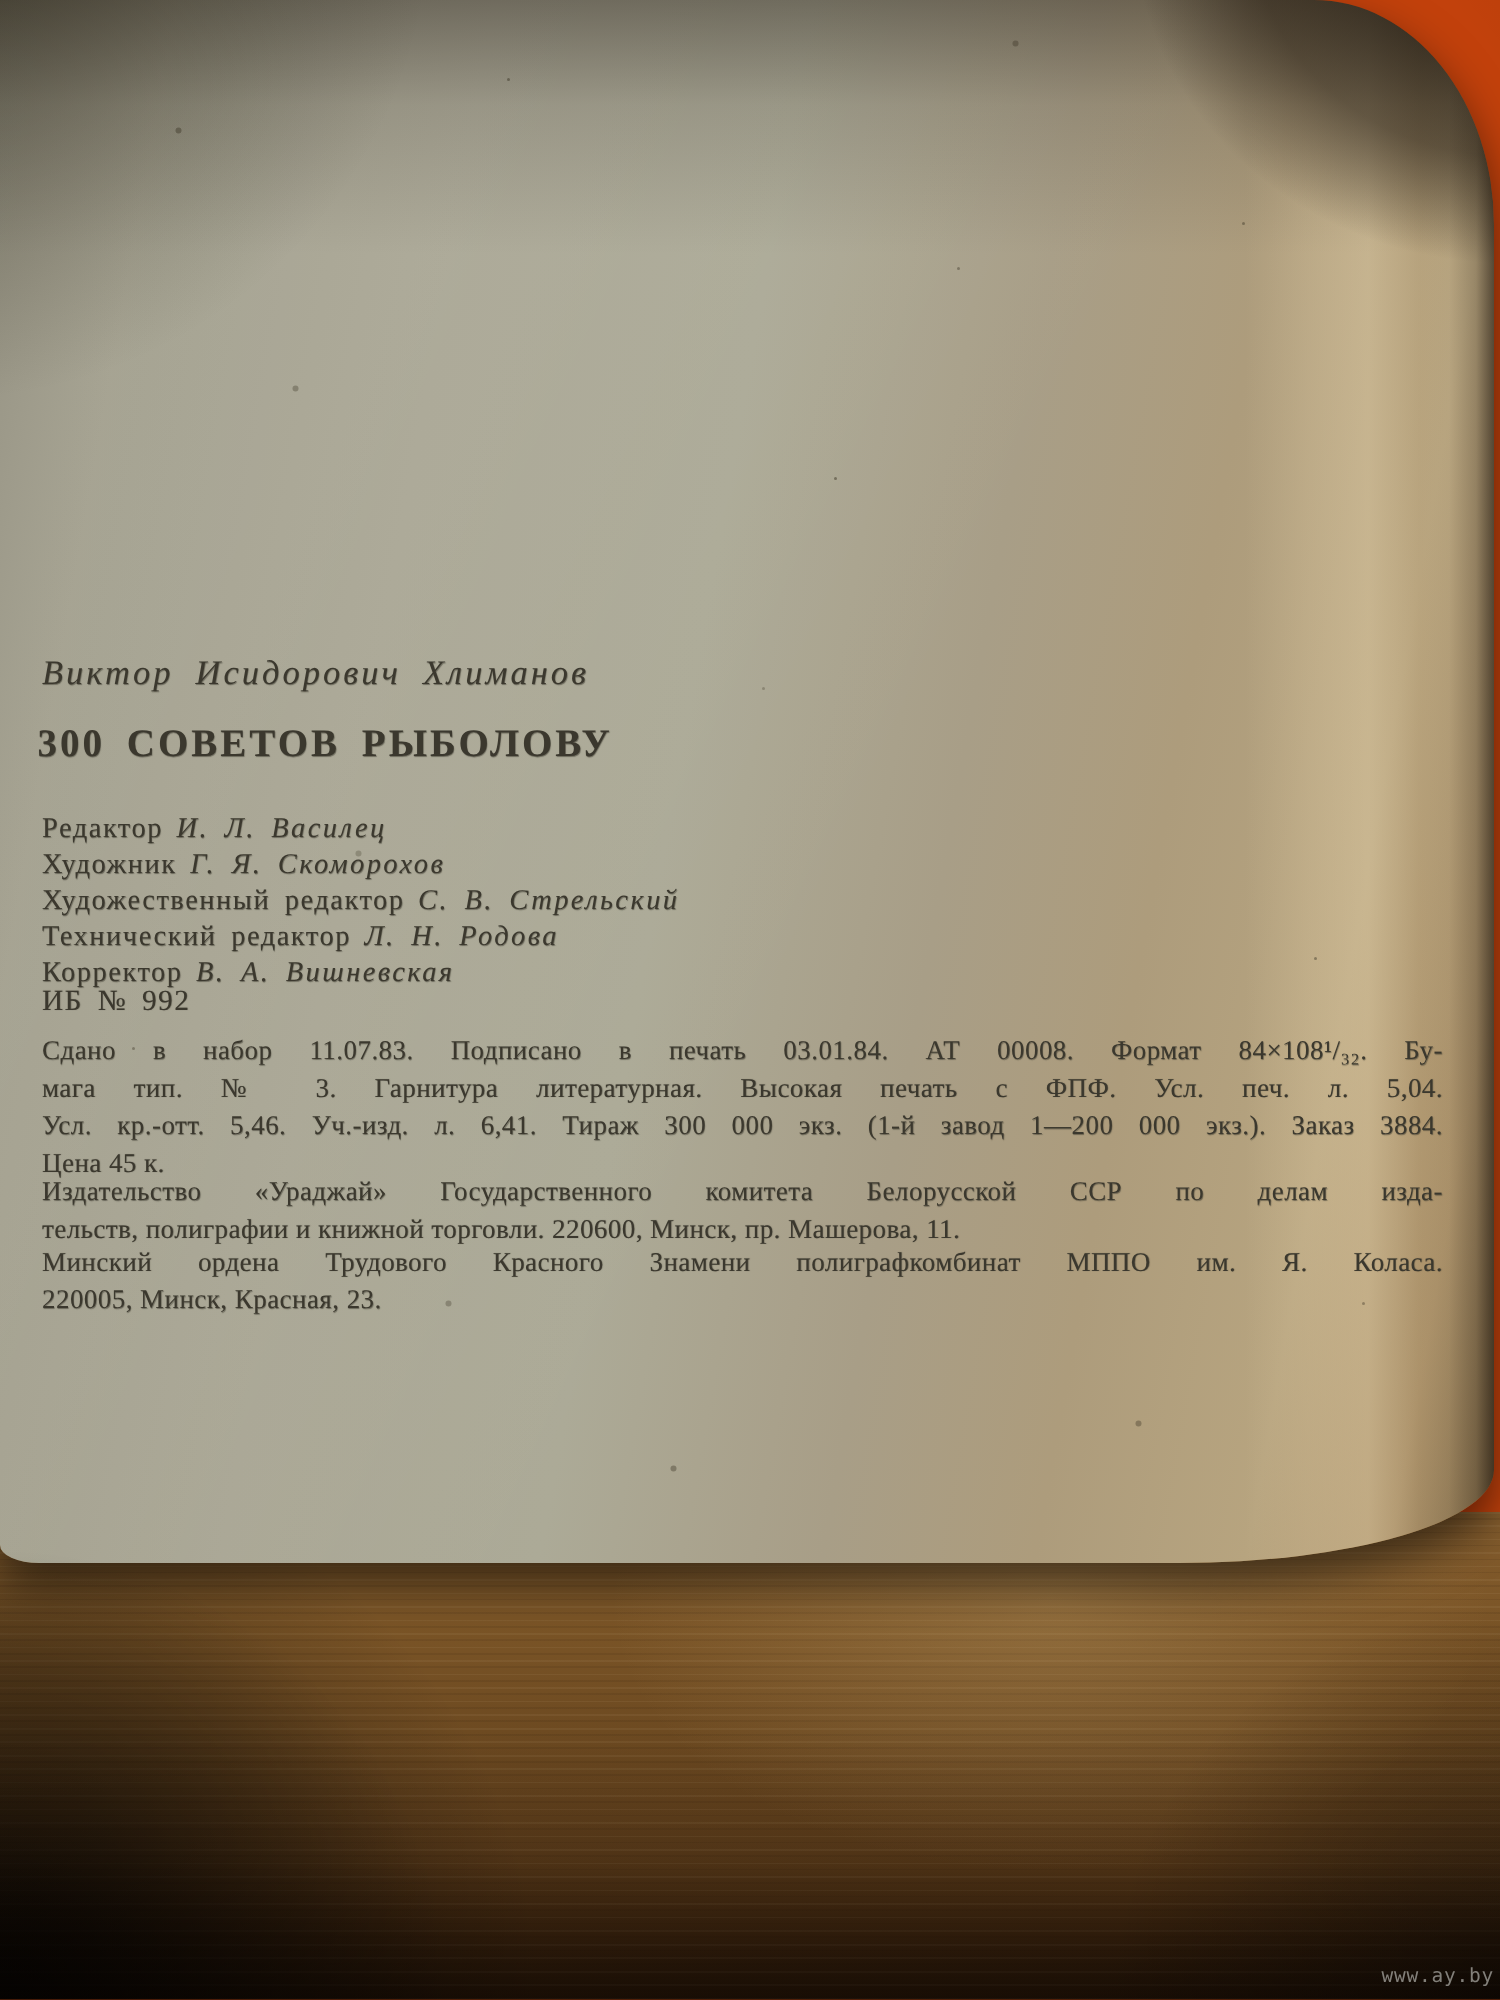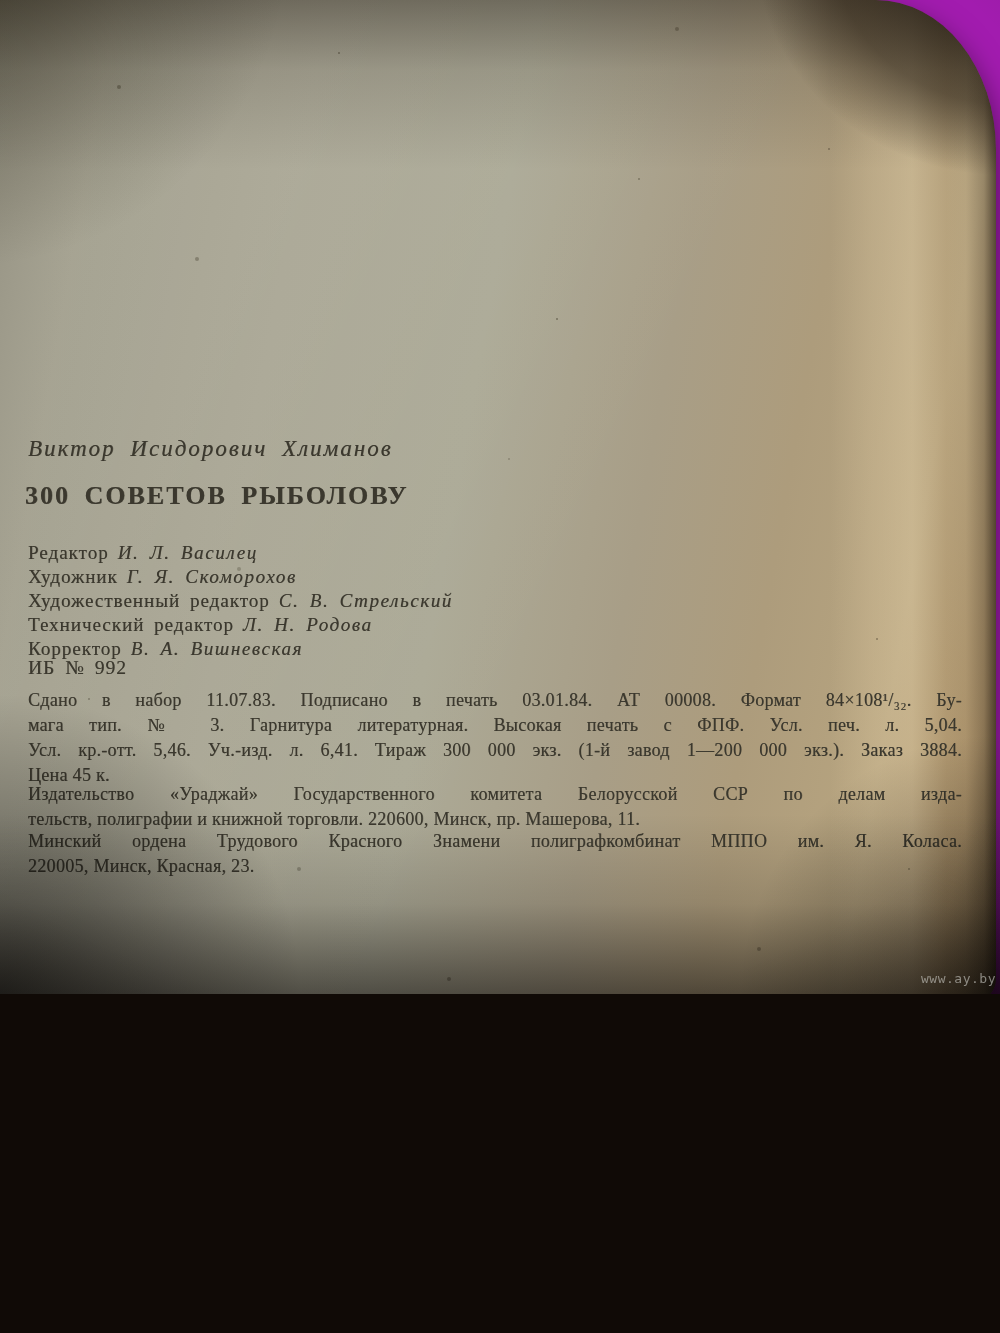--- a/index.html
+++ b/index.html
@@ -1,21 +1,21 @@
 <!DOCTYPE html>
 <html><head>
 <meta charset="utf-8">
 <style>
   html, body { margin: 0; padding: 0; background: #100a06; }
   .photo {
     position: relative;
     width: 1000px;
-    height: 994px;
+    height: 1333px;
     overflow: hidden;
-    background: #a21caf;
+    background: #c2410c;
     font-family: "Liberation Serif", "DejaVu Serif", serif;
   }
 
   
   .wood {
     position: absolute;
     left: 0; right: 0;
     top: 1008px; bottom: 0;
     background:
       radial-gradient(circle at 0% 100%, rgba(0,0,0,0.7) 0, rgba(0,0,0,0.35) 160px, transparent 360px),

